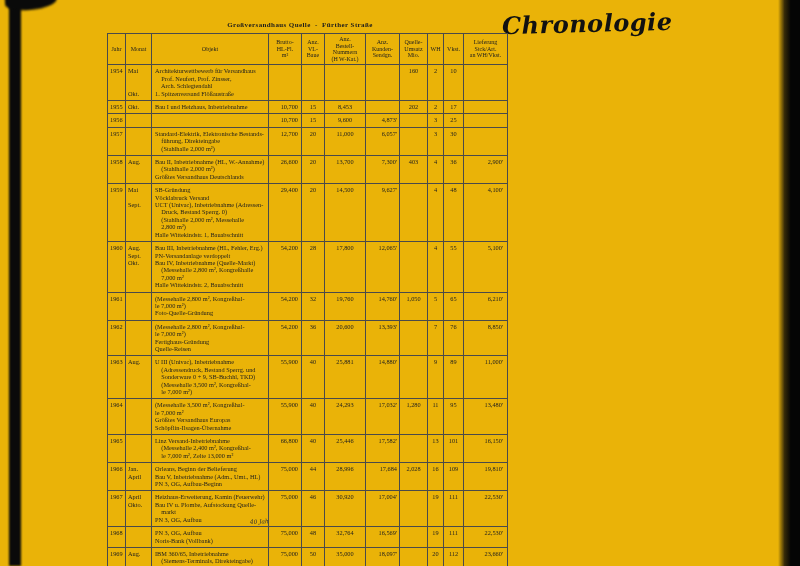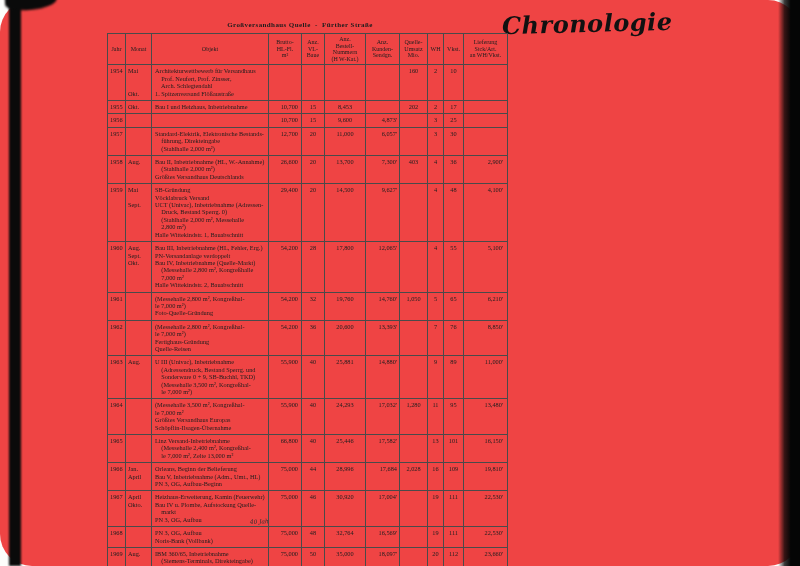--- a/index.html
+++ b/index.html
@@ -1,21 +1,21 @@
 <!DOCTYPE html>
 <html><head>
 <meta charset="utf-8">
 <style>
   html,body{margin:0;padding:0;}
   body{
     width:800px;height:566px;position:relative;overflow:hidden;
     background:#fdfdfb;font-family:"Liberation Serif",serif;
   }
   .page{
-    position:absolute;inset:0;background:#ef4444;border-radius:32px;
+    position:absolute;inset:0;background:#eab308;
   }
   
   .edge-left{
     position:absolute;left:9px;top:0;width:12px;height:566px;
     background:#0a0a0a;filter:blur(1.3px);
   }
   .corner-blob{
     position:absolute;left:5px;top:-7px;width:52px;height:17px;
     background:#0a0a0a;border-radius:0 0 60% 40%;
     transform:rotate(-3deg);filter:blur(1px);

